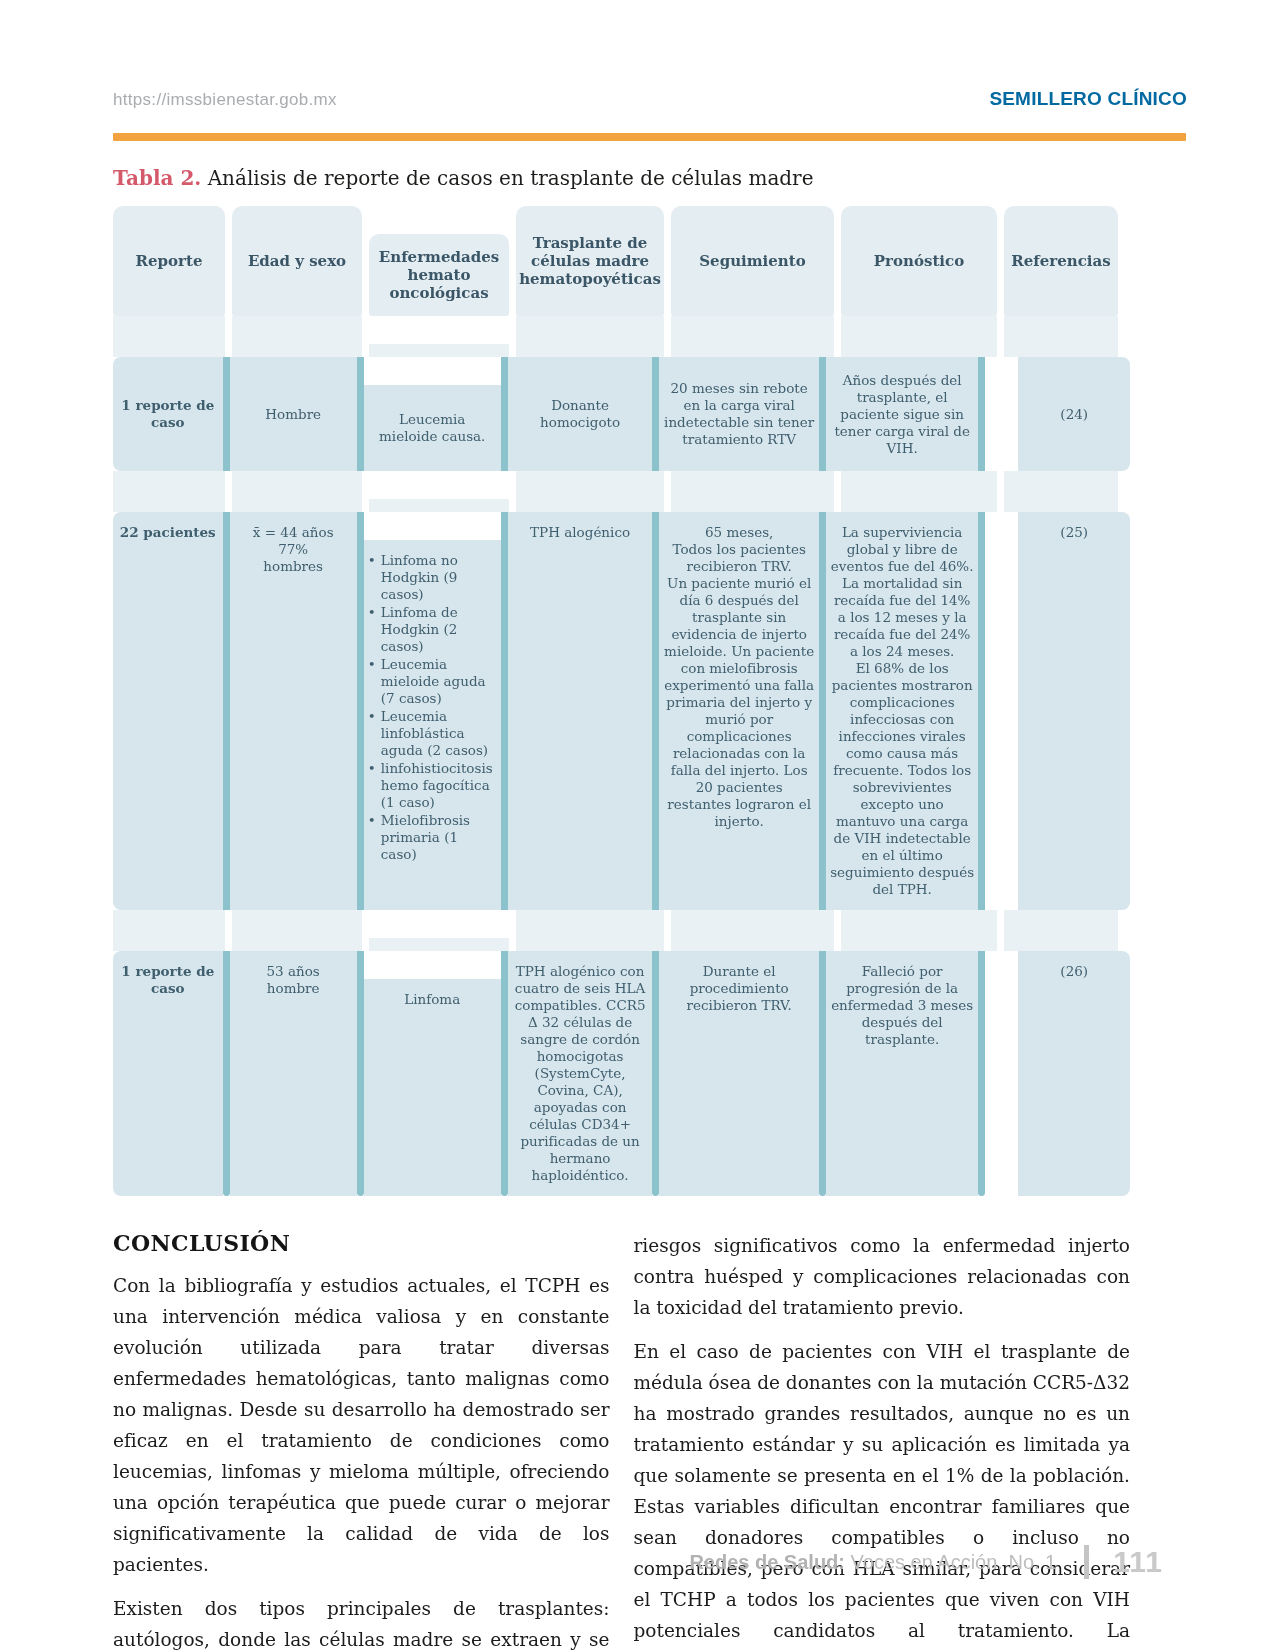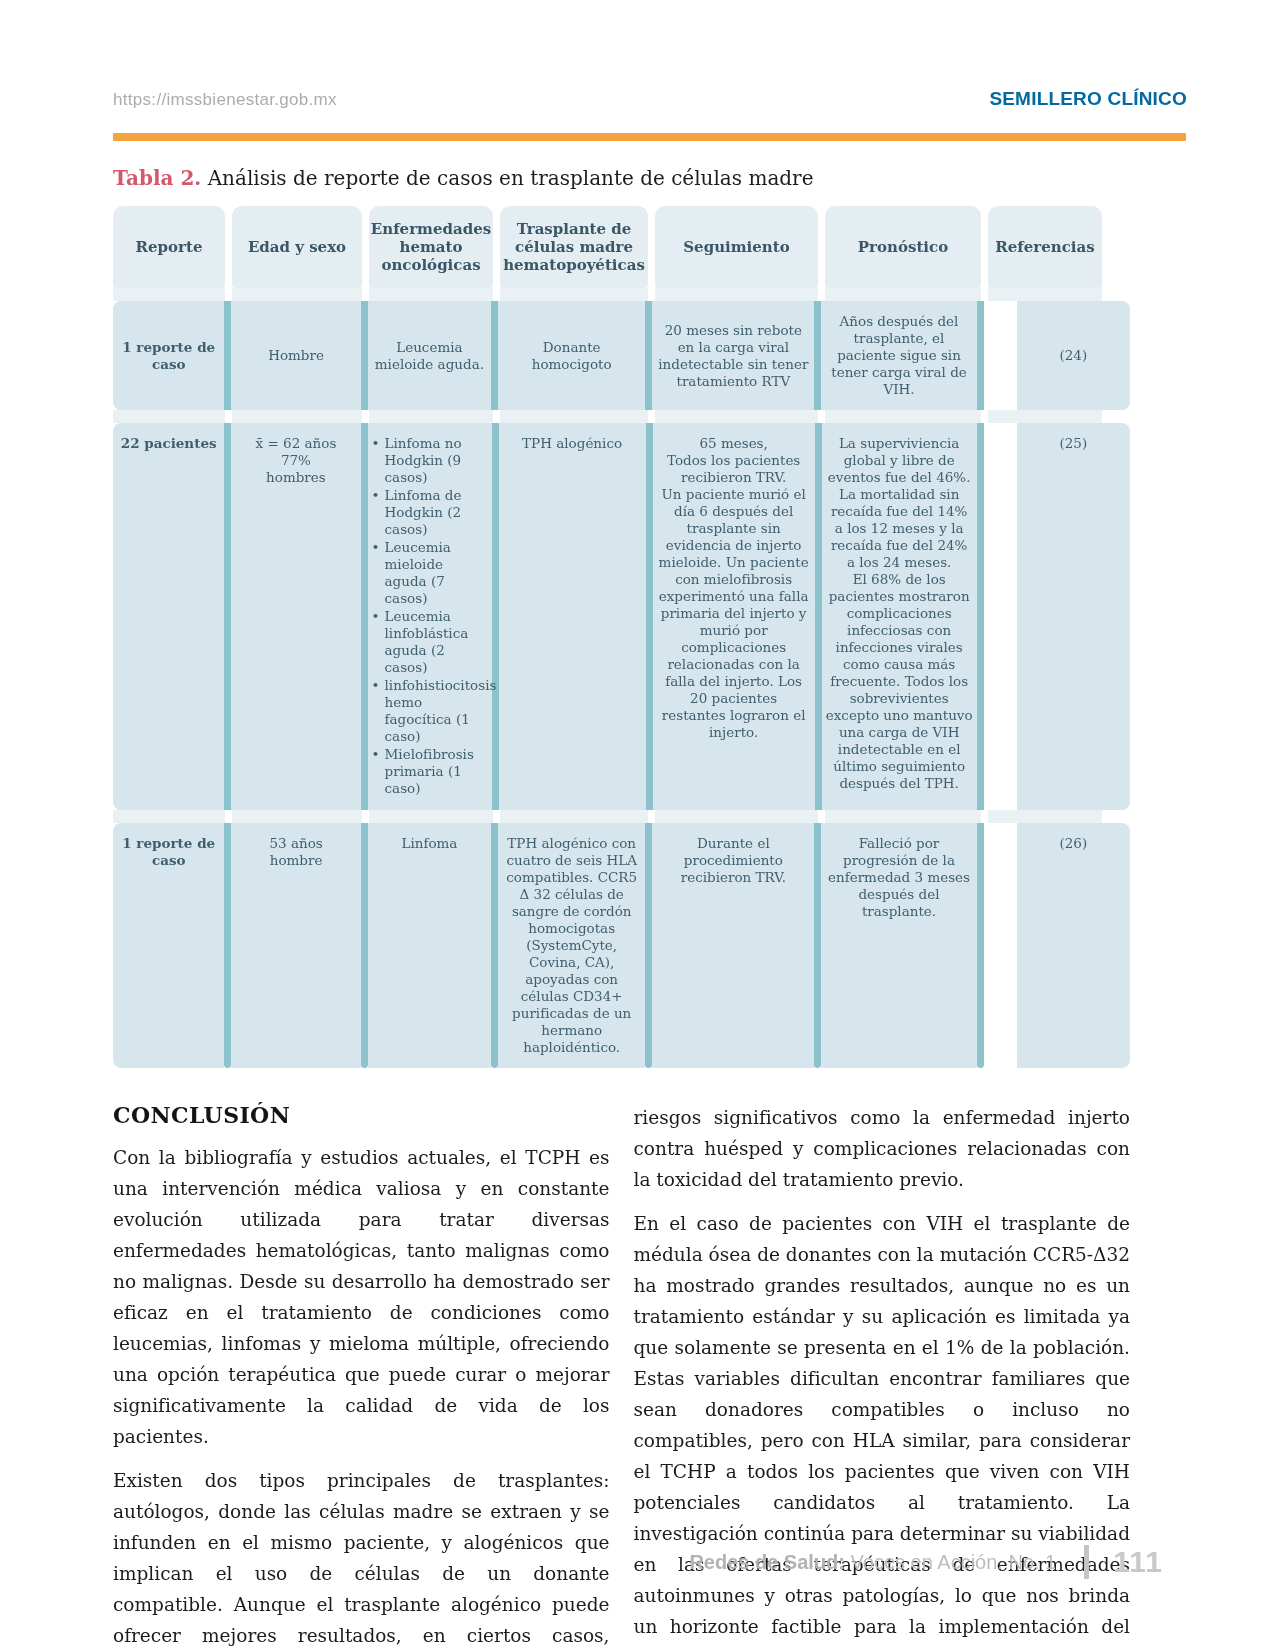--- a/index.html
+++ b/index.html
@@ -26,21 +26,21 @@
     position:absolute; left:113px; top:133px;
     width:1073px; height:8px; background:#f2a340; border-radius:1px;
   }
   
   .content { position:absolute; left:113px; top:166px; width:1017px; }
   .caption { font-size:20px; color:#1d1d1b; margin-bottom:16px; }
   .caption .cap-label { color:#d4596b; font-weight:bold; }
   
   .ttable { width:1017px; }
   .trow { display:flex; width:100%; }
-  .c1{width:112px;} .c2{width:130px;} .c3{width:124px;} .c4{width:148px;}
+  .c1{width:112px;} .c2{width:130px;} .c3{width:140px;margin-top:28px;} .c4{width:148px;}
   .c5{width:163px;} .c6{width:156px;} .c7{width:114px;}
   .vsep { width:7px; flex:none; }
   .hdr .cell {
     background:#e4edf2; border-radius:10px 10px 3px 3px;
     display:flex; align-items:center; justify-content:center;
     min-height:82px; padding:8px 6px;
     font-weight:bold; font-size:15px; line-height:1.2;
     color:#3b5767; text-align:center;
   }
   .hdr .vsep { background:transparent; }
@@ -133,21 +133,21 @@
           <div class="cell c6"></div>
           <div class="vsep"></div>
           <div class="cell c7"></div>
       </div>
 
       <div class="trow drow row-center">
         <div class="cell c1 cell-reporte">1 reporte de caso</div>
           <div class="vsep"></div>
         <div class="cell c2">Hombre</div>
           <div class="vsep"></div>
-        <div class="cell c3">Leucemia mieloide aguda.</div>
+        <div class="cell c3">Leucemia mieloide causa.</div>
           <div class="vsep"></div>
         <div class="cell c4">Donante homocigoto</div>
           <div class="vsep"></div>
         <div class="cell c5">20 meses sin rebote en la carga viral indetectable sin tener tratamiento RTV</div>
           <div class="vsep"></div>
         <div class="cell c6">Años después del trasplante, el paciente sigue sin tener carga viral de VIH.</div>
           <div class="vsep"></div>
         <div class="cell c7">(24)</div>
       </div>
 
@@ -163,21 +163,21 @@
           <div class="cell c5"></div>
           <div class="vsep"></div>
           <div class="cell c6"></div>
           <div class="vsep"></div>
           <div class="cell c7"></div>
       </div>
 
       <div class="trow drow row-tall">
         <div class="cell c1 cell-reporte">22 pacientes</div>
           <div class="vsep"></div>
-        <div class="cell c2">x̄ = 62 años
+        <div class="cell c2">x̄ = 44 años
 77%
 hombres</div>
           <div class="vsep"></div>
         <div class="cell c3">
           <ul class="bullets">
             <li>Linfoma no Hodgkin (9 casos)</li>
             <li>Linfoma de Hodgkin (2 casos)</li>
             <li>Leucemia mieloide aguda (7 casos)</li>
             <li>Leucemia linfoblástica aguda (2 casos)</li>
             <li>linfohistiocitosis hemo fagocítica (1 caso)</li>

